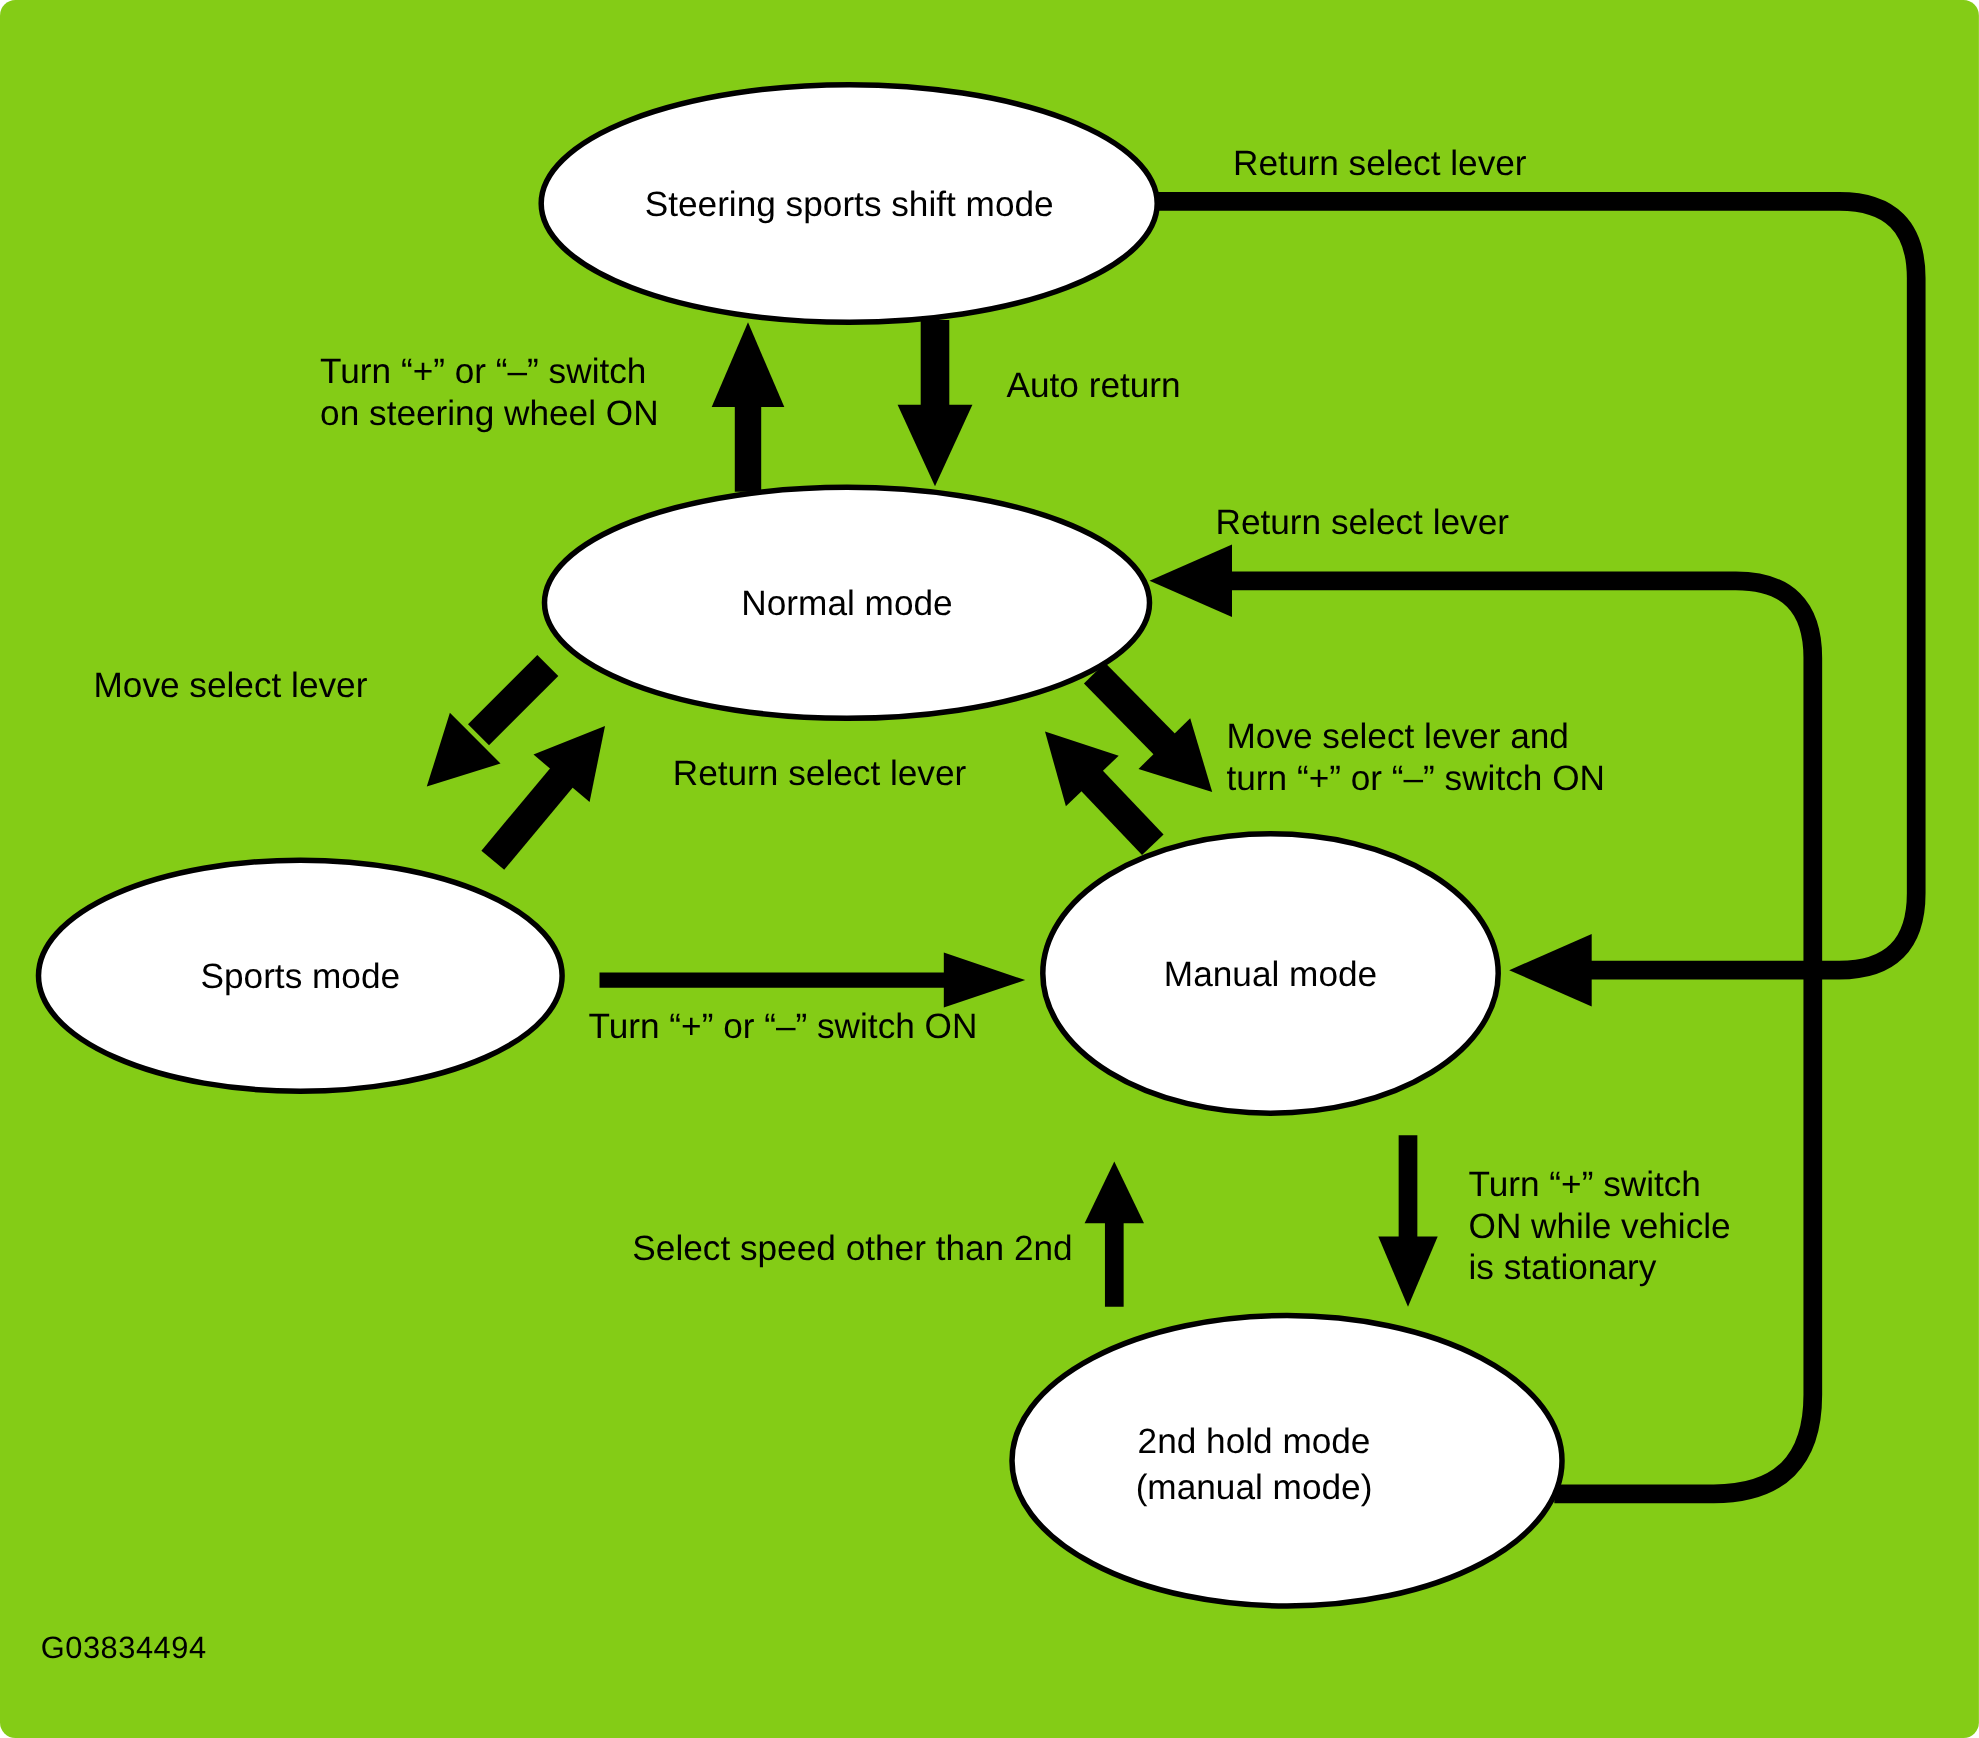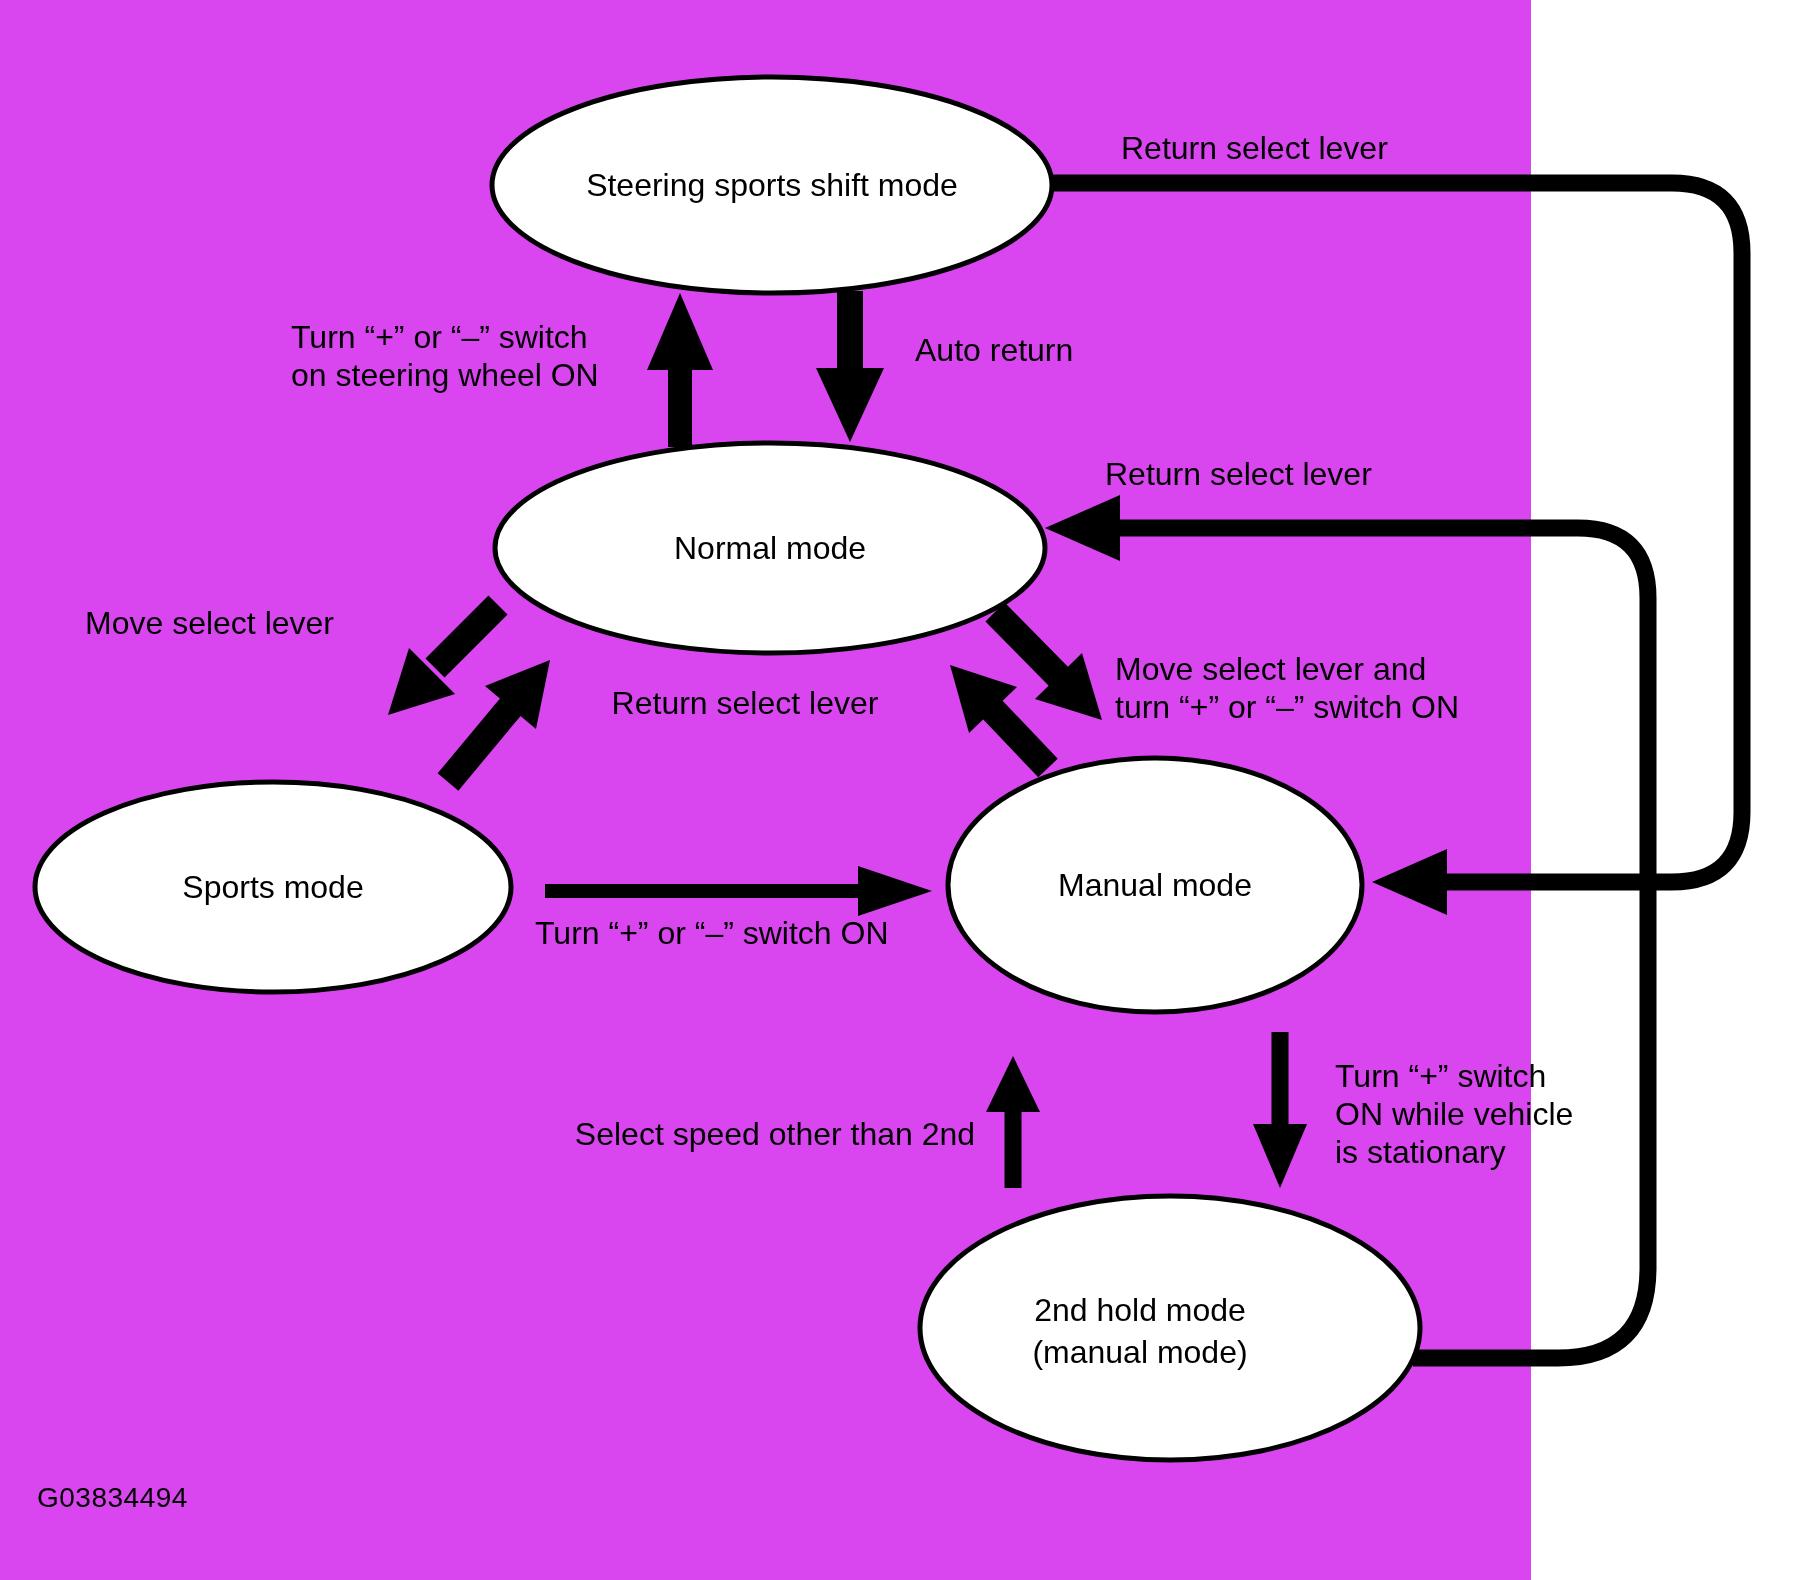--- a/index.html
+++ b/index.html
@@ -2,24 +2,25 @@
 <html><head>
 <meta charset="utf-8">
 <style>
   html, body {
     margin: 0;
     padding: 0;
     background: #ffffff;
   }
   #stage {
     position: relative;
-    width: 1531px;
+    width: 1799px;
     height: 1580px;
-    background: #d946ef;
+    background: #84cc16;
     font-family: "Liberation Sans", sans-serif;
+    border-radius: 14px;
   }
   svg text {
     font-family: "Liberation Sans", sans-serif;
     font-size: 32px;
     fill: #000000;
   }
   svg text.figure-id {
     font-size: 28px;
     letter-spacing: 0.5px;
   }

